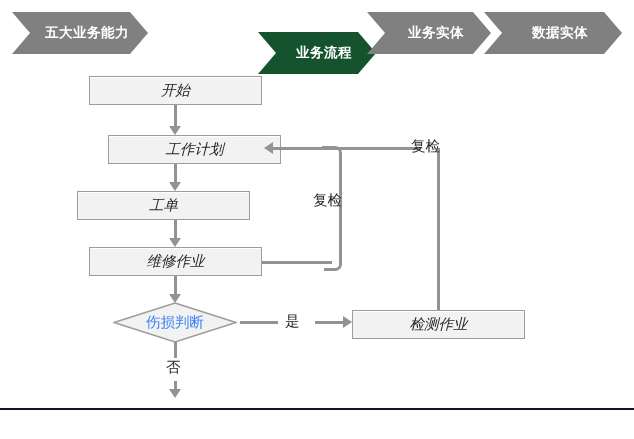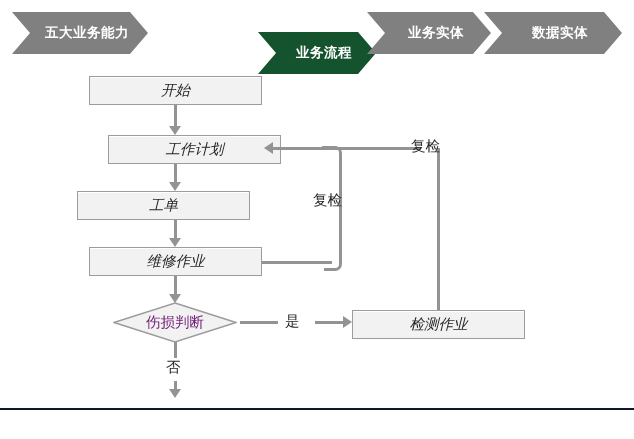--- a/index.html
+++ b/index.html
@@ -69,21 +69,21 @@
   .diamond-text {
     position: absolute;
     left: 0;
     top: 0;
     width: 100%;
     height: 100%;
     display: flex;
     align-items: center;
     justify-content: center;
     font-size: 14.5px;
-    color: #701a75;
+    color: #3b82f6;
   }
 
   .vline, .hline {
     position: absolute;
     background: #939393;
   }
   .vline { width: 3px; }
   .hline { height: 3px; }
 
   .arrow {

